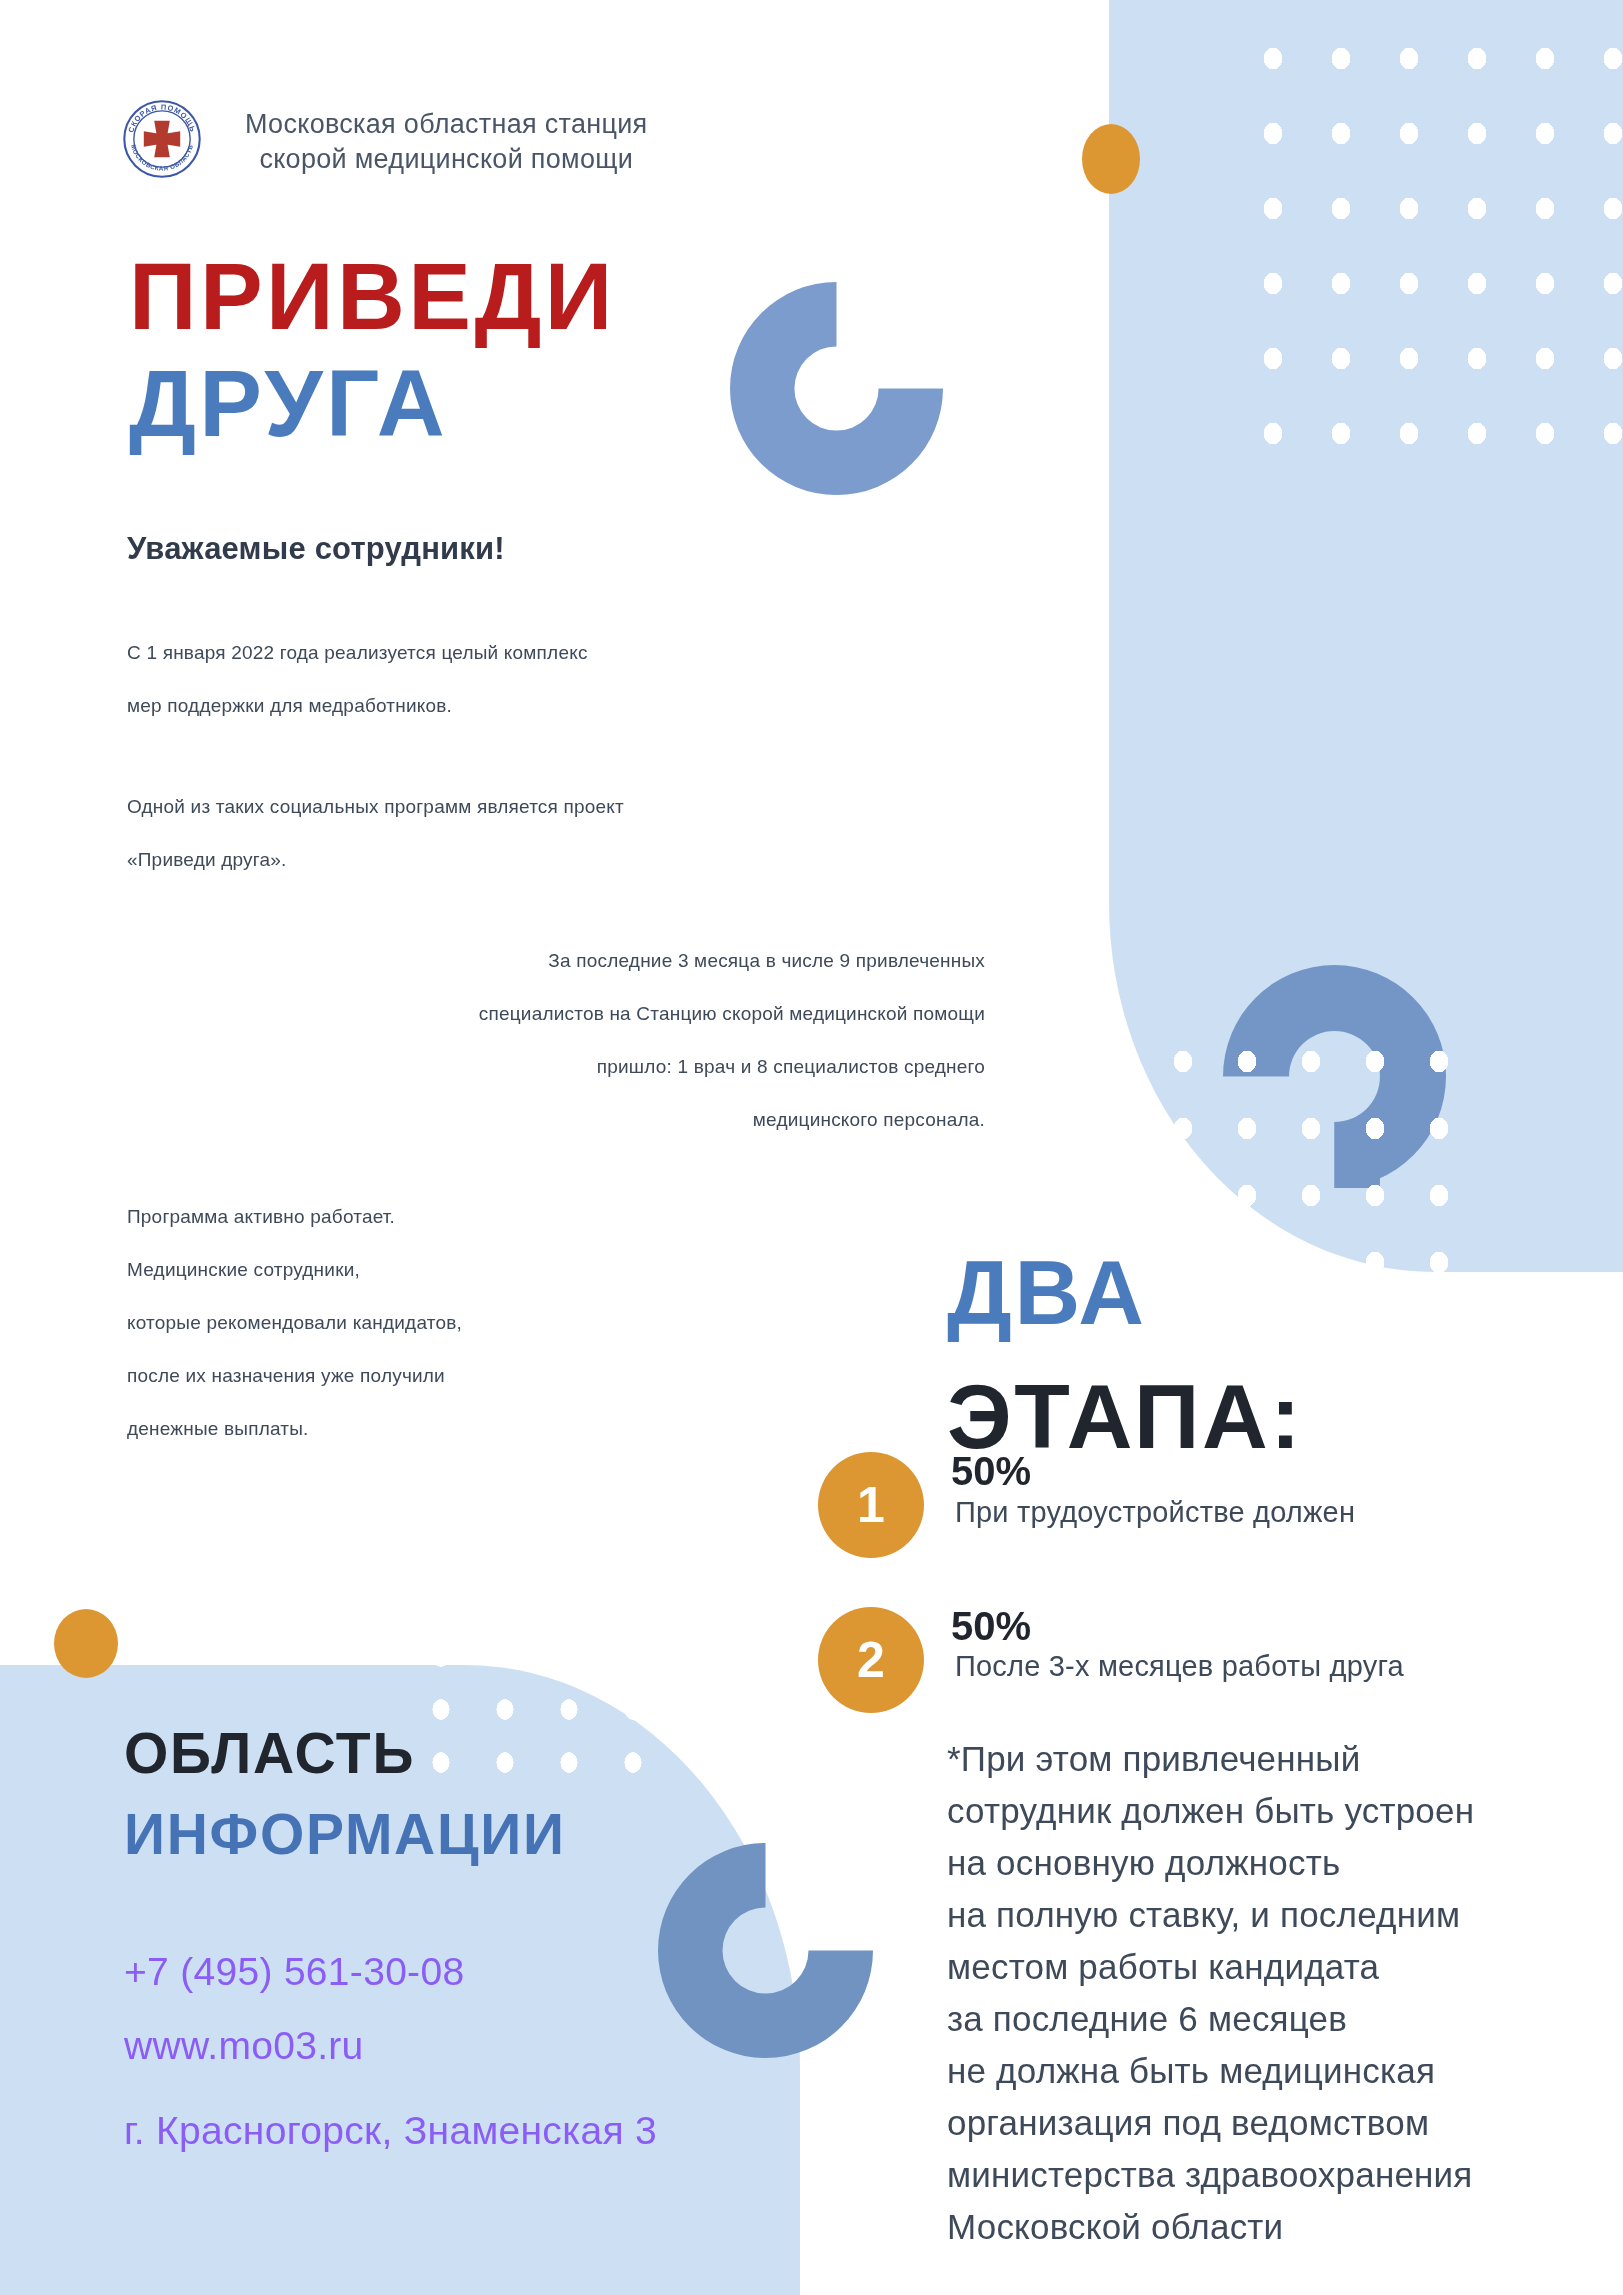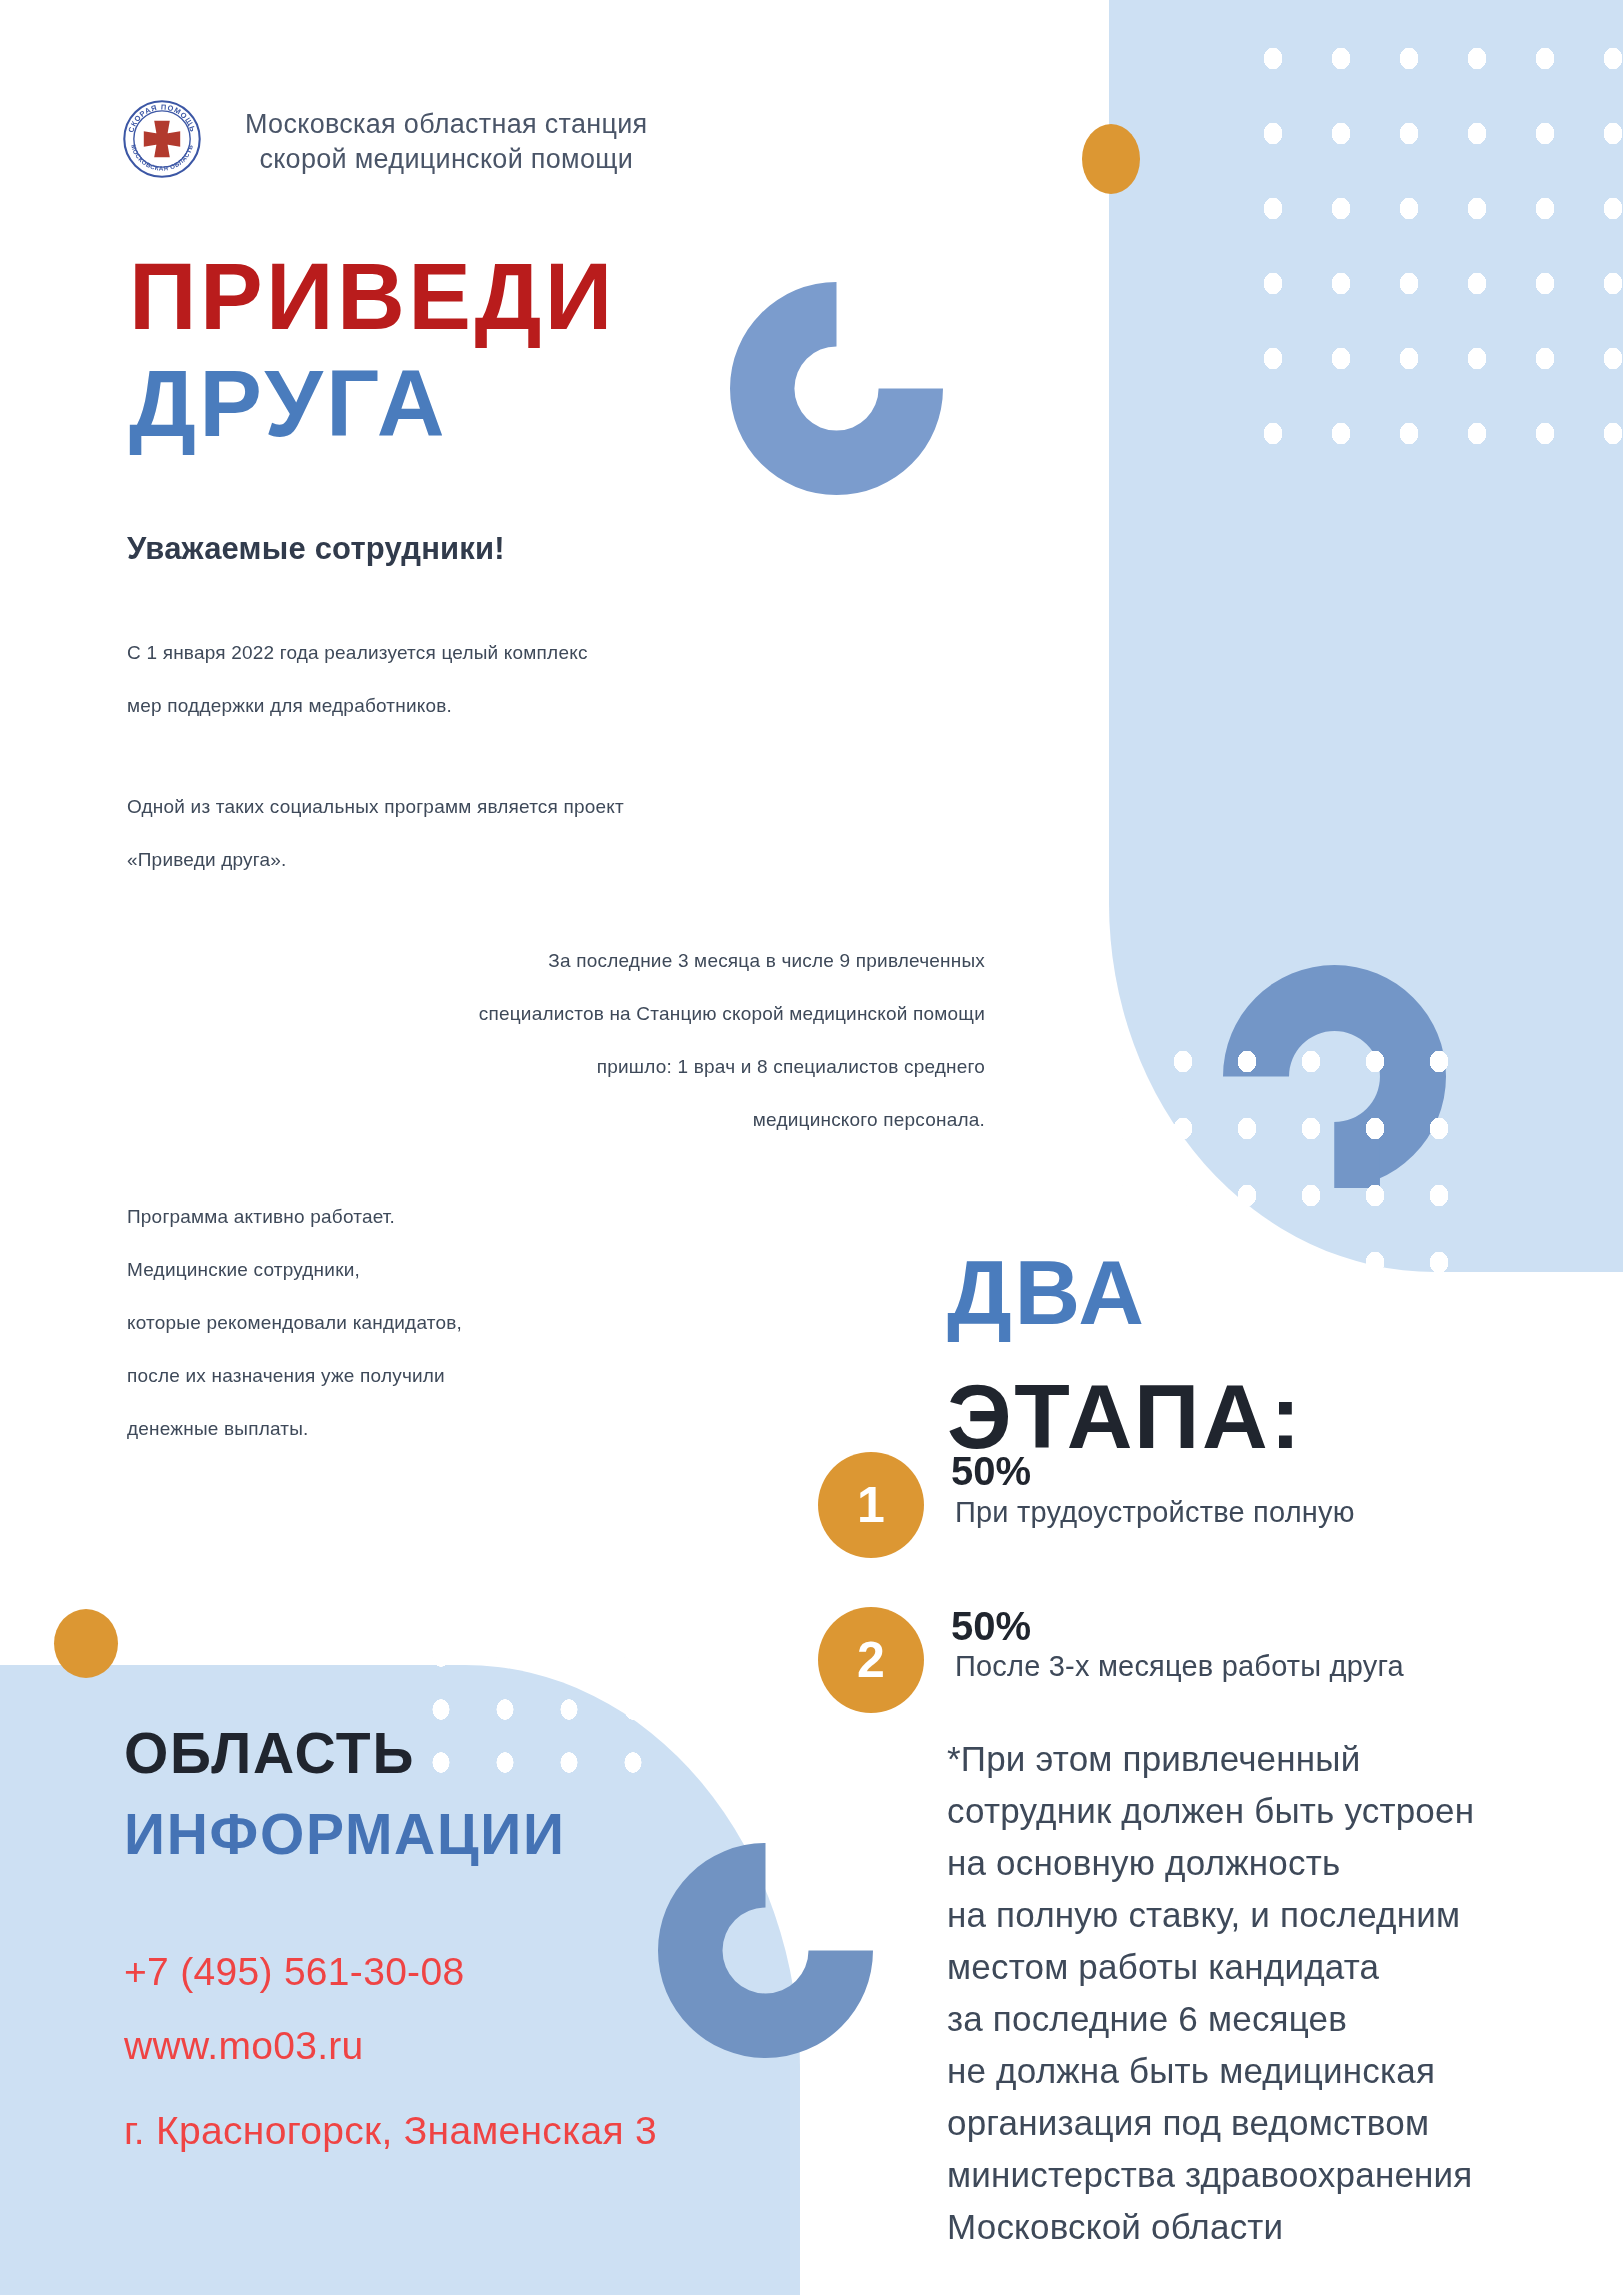--- a/index.html
+++ b/index.html
@@ -75,21 +75,21 @@
   .step-caption-1{left:955px;top:1494px;}
   .step-caption-2{left:955px;top:1648px;}
   .footnote{
     left:947px;top:1733px;width:635px;z-index:5;white-space:pre-line;
     font-size:35px;line-height:52px;color:#3e4959;letter-spacing:0.2px;
   }
   
   .contacts-title{left:124px;top:1713px;z-index:5;font-weight:800;font-size:57px;line-height:81px;letter-spacing:1.7px;}
   .contacts-line1{color:#20252e;}
   .contacts-line2{color:#4573b5;}
-  .contact{z-index:5;font-size:39px;color:#ef4444;letter-spacing:0.3px;}
+  .contact{z-index:5;font-size:39px;color:#8b5cf6;letter-spacing:0.3px;}
   .contact-phone{left:124px;top:1950px;}
   .contact-site{left:124px;top:2024px;}
   .contact-address{left:124px;top:2109px;}
 </style>
 </head>
 <body>
 
 <div class="page">
 
   <div class="abs panel-top-right"></div>
@@ -155,21 +155,21 @@
 
   <div class="abs stages-title">
     <div class="stages-line1">ДВА</div>
     <div class="stages-line2">ЭТАПА:</div>
   </div>
 
   <div class="abs step-circle step-circle-1">
     <span>1</span>
   </div>
   <div class="abs step-percent step-percent-1">50%</div>
-  <div class="abs step-caption step-caption-1">При трудоустройстве полную</div>
+  <div class="abs step-caption step-caption-1">При трудоустройстве должен</div>
 
   <div class="abs step-circle step-circle-2">
     <span>2</span>
   </div>
   <div class="abs step-percent step-percent-2">50%</div>
   <div class="abs step-caption step-caption-2">После 3-х месяцев работы друга</div>
 
   <div class="abs footnote">*При этом привлеченный
 сотрудник должен быть устроен
 на основную должность

